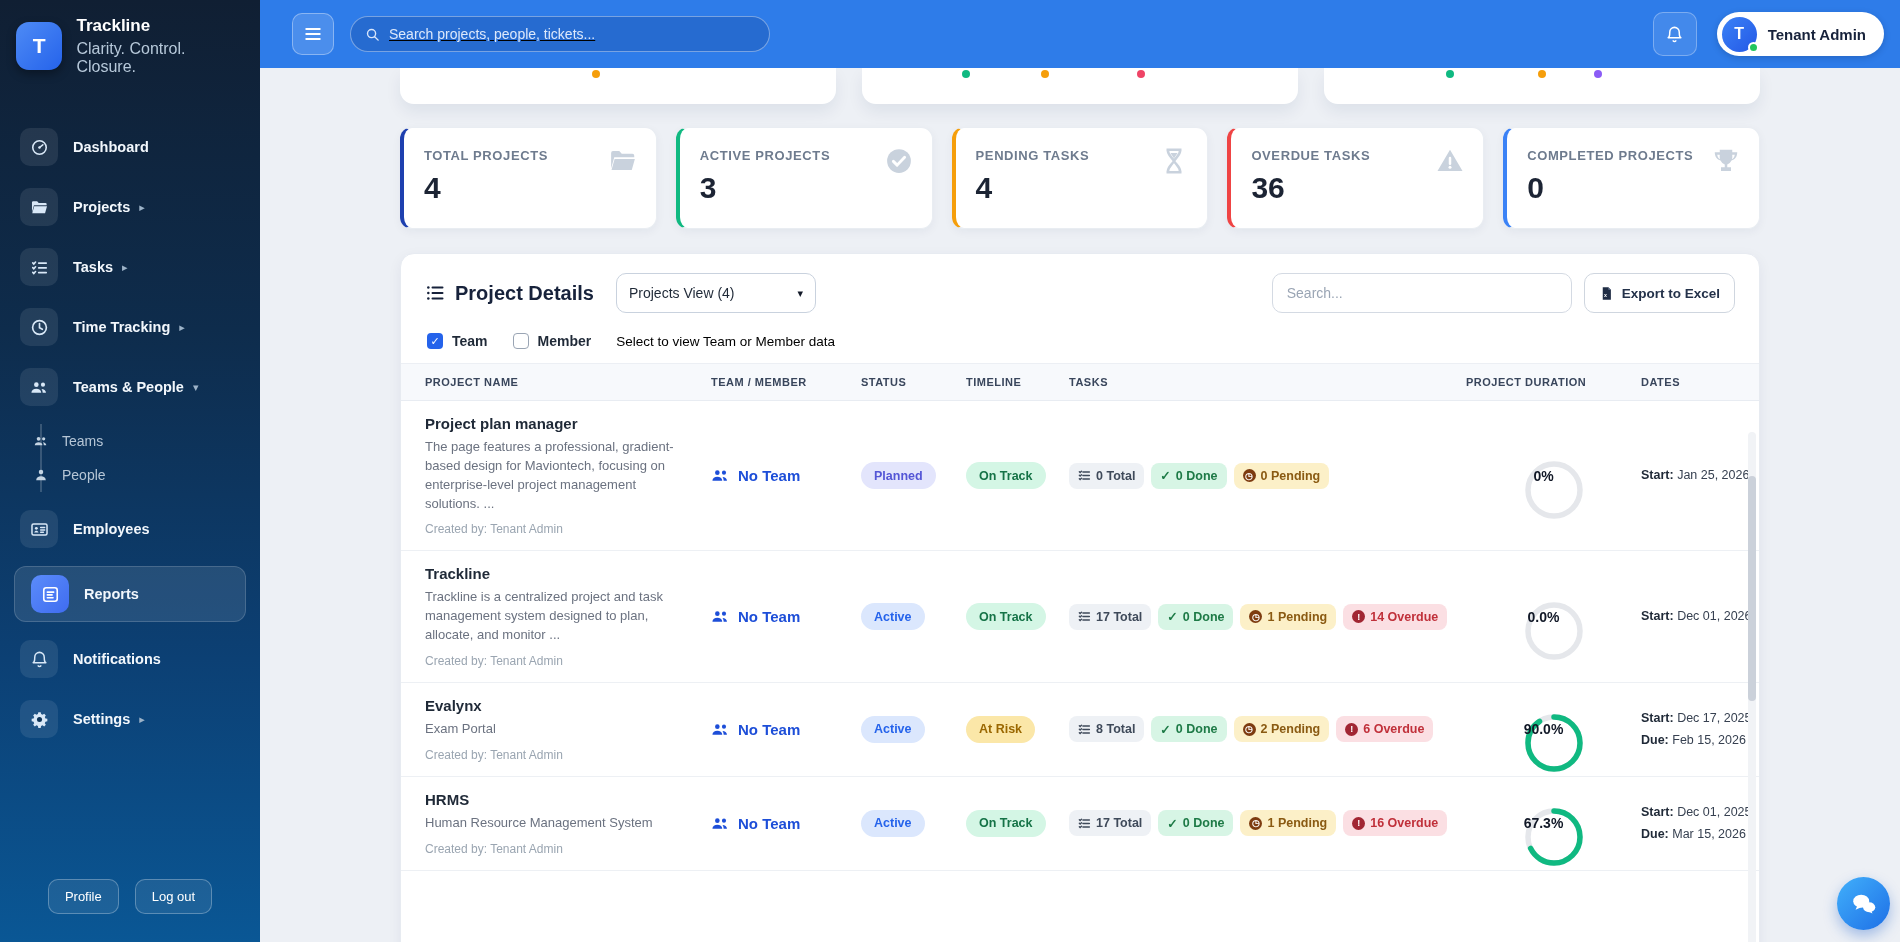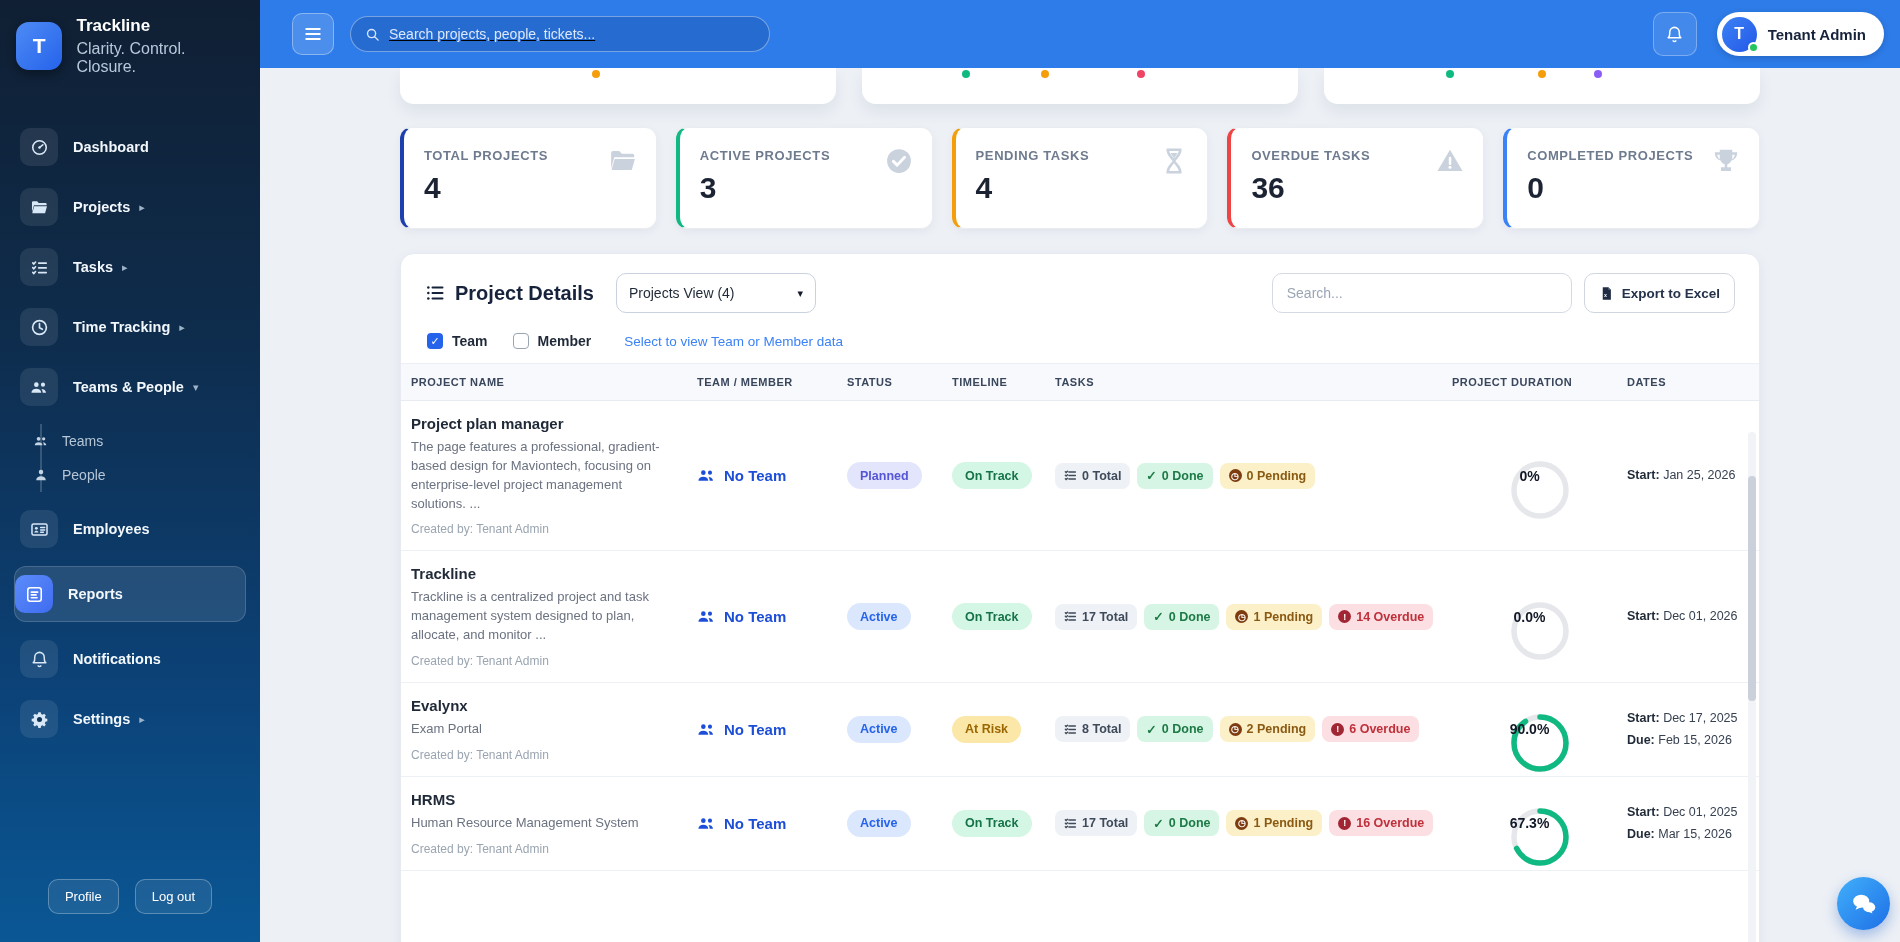--- a/index.html
+++ b/index.html
@@ -9,21 +9,21 @@
   .sb { position:absolute; left:0; top:0; width:260px; height:942px; z-index:40;
         background:linear-gradient(180deg,#101f33 0%,#0e2c4c 35%,#0c4074 70%,#0a5795 100%); color:#eaf2fa; }
   .sb-logo-row { display:flex; align-items:center; gap:14px; padding:16px 16px 10px 16px; }
   .sb-logo { width:48px; height:48px; border-radius:13px; background:linear-gradient(135deg,#4e8bf5,#2563eb);
              display:flex; align-items:center; justify-content:center; font-size:21px; font-weight:bold; color:#fff;
              box-shadow:0 4px 10px rgba(0,0,0,.35); }
   .sb-name { font-size:17px; font-weight:bold; color:#fff; }
   .sb-tag { font-size:16px; color:#b7c9da; margin-top:4px; }
   .nav { margin-top:38px; }
   .nav-item { display:flex; align-items:center; margin:14px 14px; padding:4px 6px; border-radius:12px; cursor:pointer; }
-  .nav-item.active { background:rgba(255,255,255,.10); border:1px solid rgba(255,255,255,.16); padding:8px 0; }
+  .nav-item.active { background:rgba(255,255,255,.10); border:1px solid rgba(255,255,255,.16); padding:8px 16px; }
   .nav-icon { width:38px; height:38px; border-radius:10px; background:rgba(255,255,255,.09);
               display:flex; align-items:center; justify-content:center; color:#d9e8f7; flex:0 0 38px; }
   .nav-item.active .nav-icon { background:linear-gradient(135deg,#5b8cfa,#3f6cf0); color:#fff; }
   .nav-icon svg { width:19px; height:19px; }
   .nav-label { margin-left:15px; font-size:14.5px; font-weight:bold; color:#f2f7fc; }
   .nav-chev { margin-left:9px; font-size:11px; color:#9db3c8; }
   .sub-list { margin:2px 0 2px 40px; border-left:2px solid rgba(255,255,255,.18); }
   .sub-item { display:flex; align-items:center; gap:12px; padding:8px 0 8px 0; margin-left:-10px; cursor:pointer; color:#aebfd0; }
   .sub-item .s-ic { width:18px; height:18px; color:#c4d4e3; display:flex; align-items:center; justify-content:center; }
   .sub-item .s-ic svg { width:16px; height:16px; }
@@ -87,23 +87,23 @@
                display:flex; align-items:center; gap:8px; font-size:13.5px; font-weight:bold; color:#24324a;
                cursor:pointer; font-family:inherit; }
   .dc-export svg { width:15px; height:15px; }
 
   .filter-row { display:flex; align-items:center; padding:6px 24px 14px 26px; gap:9px; }
   .cbx { width:16px; height:16px; border-radius:4px; display:flex; align-items:center; justify-content:center;
          font-size:11px; cursor:pointer; }
   .cbx-on { background:#2563eb; color:#fff; }
   .cbx-off { background:#fff; border:1.5px solid #9aa5b4; }
   .cbx-label { font-size:14px; font-weight:bold; color:#1f2937; margin-right:16px; }
-  .filter-hint { font-size:13.5px; color:#3b82f6; margin-left:8px; }
-
-  .grid { display:grid; grid-template-columns:286px 150px 105px 103px 397px 175px 1fr; }
+  .filter-hint { font-size:13.5px; color:#000000; margin-left:0; }
+
+  .grid { display:grid; grid-template-columns:286px 150px 105px 103px 397px 175px 1fr; padding-left:14px; }
   .tbl-head { background:#f7f9fc; border-top:1px solid #eceff4; border-bottom:1px solid #e8ecf2; }
   .tbl-head div { font-size:11px; font-weight:bold; letter-spacing:.5px; color:#39465c; padding:12px 6px 12px 10px; }
   .tbl-row { border-bottom:1px solid #edf0f4; align-items:center; }
   .cell { padding:14px 6px 14px 10px; }
   .c-name { align-self:start; padding-right:18px; }
   .p-name { font-size:15px; font-weight:bold; color:#1f2937; }
   .p-desc { font-size:13px; color:#6b7280; line-height:1.45; margin-top:6px; max-width:262px; }
   .p-created { font-size:12px; color:#9aa5b1; margin-top:9px; }
   .c-team { display:flex; align-items:center; gap:8px; font-size:15px; font-weight:bold; color:#1d4ed8; }
   .c-team svg { width:19px; height:19px; }

